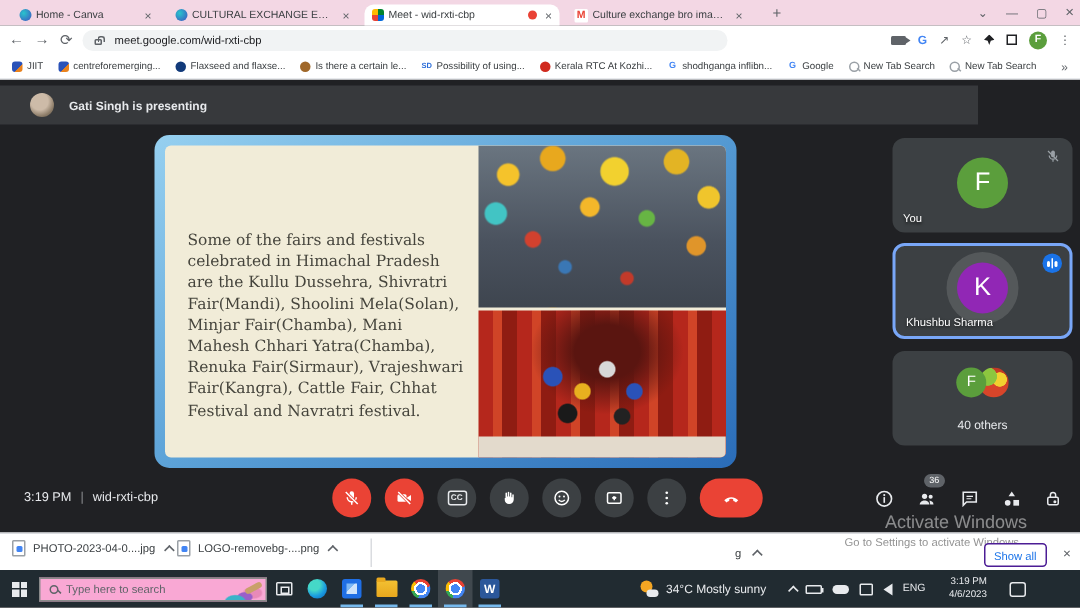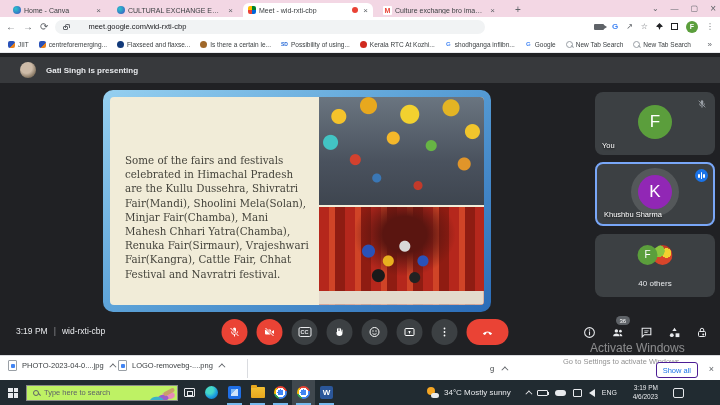--- a/index.html
+++ b/index.html
@@ -15,21 +15,21 @@
   .fav-canva { background:radial-gradient(circle at 35% 35%, #29c4cc, #3f51c1); }
   .fav-meet { background:conic-gradient(#00832d 0 25%, #0066da 25% 50%, #e94235 50% 75%, #ffba00 75%); border-radius:2px; }
   .fav-gmail { background:#fff; color:#ea4335; font-size:7px; font-weight:bold; width:9px; height:9px; line-height:9px; text-align:center; border-radius:1px; }
   .rec-dot { width:6px; height:6px; border-radius:50%; background:#e94235; flex:none; }
   .tab-close { font-size:8px; color:#5f6368; flex:none; padding-left:2px; }
   .newtab-btn { position:absolute; top:4px; left:512px; width:12px; height:12px; font-size:10px; line-height:11px; text-align:center; color:#5f6368; }
   .win-controls { position:absolute; top:1px; right:4px; display:flex; gap:12px; font-size:8px; color:#5f6368; align-items:center; height:14px; }
 
   .addressbar { position:absolute; top:17px; left:0; width:720px; height:19px; background:#fff; display:flex; align-items:center; padding:0 6px; gap:7px; }
   .nav-ic { font-size:10px; color:#5f6368; }
-  .url-pill { flex:1; max-width:430px; height:14px; background:#f1f3f4; border-radius:8px; display:flex; align-items:center; gap:20px; padding:0 8px; font-size:7.5px; color:#202124; }
+  .url-pill { flex:1; max-width:430px; height:14px; background:#f1f3f4; border-radius:8px; display:flex; align-items:center; gap:8px; padding:0 8px; font-size:7.5px; color:#202124; }
   .lock { width:5px; height:4px; border:1px solid #5f6368; border-radius:1px; position:relative; margin-top:2px; }
   .lock::before { content:""; position:absolute; top:-3px; left:0.5px; width:3px; height:3px; border:1px solid #5f6368; border-bottom:none; border-radius:2px 2px 0 0; }
   .addr-right { display:flex; align-items:center; gap:8px; margin-left:auto; }
   .addr-ic { font-size:8px; color:#5f6368; }
   .g-ic { font-weight:bold; font-size:8px; color:#4285f4; }
   .avatar-mini { width:12px; height:12px; border-radius:50%; background:#5b9e3c; color:#fff; font-size:7px; font-weight:bold; text-align:center; line-height:12px; }
   .cam-glyph { width:10px; height:6px; background:#5f6368; border-radius:1px; position:relative; }
   .cam-glyph::after { content:""; position:absolute; right:-3px; top:1px; border-left:3px solid #5f6368; border-top:2px solid transparent; border-bottom:2px solid transparent; }
   .sq-ic { width:7px; height:7px; border:1.5px solid #202124; }
   .pin-ic { width:7px; height:7px; background:#202124; clip-path:polygon(50% 0,100% 50%,65% 60%,50% 100%,35% 60%,0 50%); }
@@ -42,21 +42,21 @@
   .bmf-basket { background:#a0682a; border-radius:50%; }
   .bmf-sd { background:#fff; color:#2a6cd8; }
   .bmf-red { background:#d02a1e; border-radius:50%; }
   .bmf-g { background:#fff; color:#4285f4; font-size:6px; }
   .bmf-search { background:#fff; border:1px solid #9aa0a6; border-radius:50%; position:relative; }
   .bmf-search::after { content:""; position:absolute; width:3px; height:1px; background:#9aa0a6; transform:rotate(45deg); right:-2px; bottom:0; }
   .bm-more { margin-left:auto; font-size:8px; color:#5f6368; }
 
   
   .meet { position:absolute; top:54px; left:0; width:720px; height:301px; background:#202124; }
-  .present-banner { position:absolute; top:3px; left:0; width:720px; height:26px; background:#37393c; display:flex; align-items:center; gap:10px; padding:0 20px; }
+  .present-banner { position:absolute; top:3px; left:0; width:652px; height:26px; background:#37393c; display:flex; align-items:center; gap:10px; padding:0 20px; }
   .pb-avatar { width:16px; height:16px; border-radius:50%; background:radial-gradient(circle at 40% 35%, #cdbba8 0 40%, #8a7a66 70%, #5d5248); }
   .pb-text { font-size:8px; font-weight:bold; color:#e8eaed; }
 
   .slide { position:absolute; left:103px; top:36px; width:388px; height:222px; border-radius:10px; background:linear-gradient(145deg,#96d0f0 0%, #5da3d8 45%, #2a6cb8 100%); padding:7px; }
   .slide-inner { width:100%; height:100%; background:#f1ecd8; border-radius:4px; display:flex; overflow:hidden; }
   .slide-textcol { width:56%; padding:13px 8px 8px 15px;margin-top:43px; }
   .slide-text { font-family:"DejaVu Serif","Liberation Serif",serif; font-size:10.3px; line-height:1.38; color:#45443c; }
   .slide-photocol { width:44%; display:flex; flex-direction:column; gap:2px; }
   .photo { width:100%; }
   .photo-crowd { height:52%;
@@ -136,21 +136,21 @@
   .dl-tail { position:absolute; left:490px; top:8px; font-size:7.5px; color:#3c4043; }
   .dl-tail-chev { position:absolute; left:501px; top:10px; }
   .showall-btn { position:absolute; right:22px; top:6px; background:#fff; border:1px solid #4c1d95; border-radius:3px; color:#1a73e8; font-size:7.5px; padding:2.5px 6px; z-index:50; }
   .dl-close { position:absolute; right:6px; top:8px; font-size:9px; color:#5f6368; z-index:50; }
 
   
   .taskbar { position:absolute; top:380px; left:0; width:720px; height:25px; background:#212b31; display:flex; align-items:center; }
   .start { width:26px; height:25px; display:flex; align-items:center; justify-content:center; flex:none; }
   .winlogo { width:10px; height:10px; display:grid; grid-template-columns:1fr 1fr; gap:1px; }
   .winlogo i { background:#e8eaed; display:block; }
-  .searchbox { width:152px; height:16px; background:#bef264; border:1px solid #8a8a8a; display:flex; align-items:center; gap:5px; padding:0 6px; flex:none; position:relative; overflow:hidden; }
+  .searchbox { width:152px; height:16px; background:#f9a8d4; border:1px solid #8a8a8a; display:flex; align-items:center; gap:5px; padding:0 6px; flex:none; position:relative; overflow:hidden; }
   .search-glyph { width:6px; height:6px; border:1.2px solid #5f6368; border-radius:50%; position:relative; flex:none; }
   .search-glyph::after { content:""; position:absolute; width:3px; height:1.2px; background:#5f6368; transform:rotate(45deg); right:-3px; bottom:-1px; }
   .search-text { font-size:7.5px; color:#5f6368; white-space:nowrap; }
   .brush { position:absolute; right:2px; top:3px; width:26px; height:18px;
     background: radial-gradient(ellipse at 30% 70%, #3bb3c9 0 25%, transparent 30%),
                 radial-gradient(ellipse at 55% 50%, #9a5fc9 0 22%, transparent 28%),
                 radial-gradient(ellipse at 75% 35%, #e88ab8 0 20%, transparent 26%);
   }
   .brush::after { content:""; position:absolute; right:0px; top:1px; width:12px; height:4px; background:#c9a06a; transform:rotate(-28deg); border-radius:2px; }
   .taskview { width:22px; display:flex; justify-content:center; }

